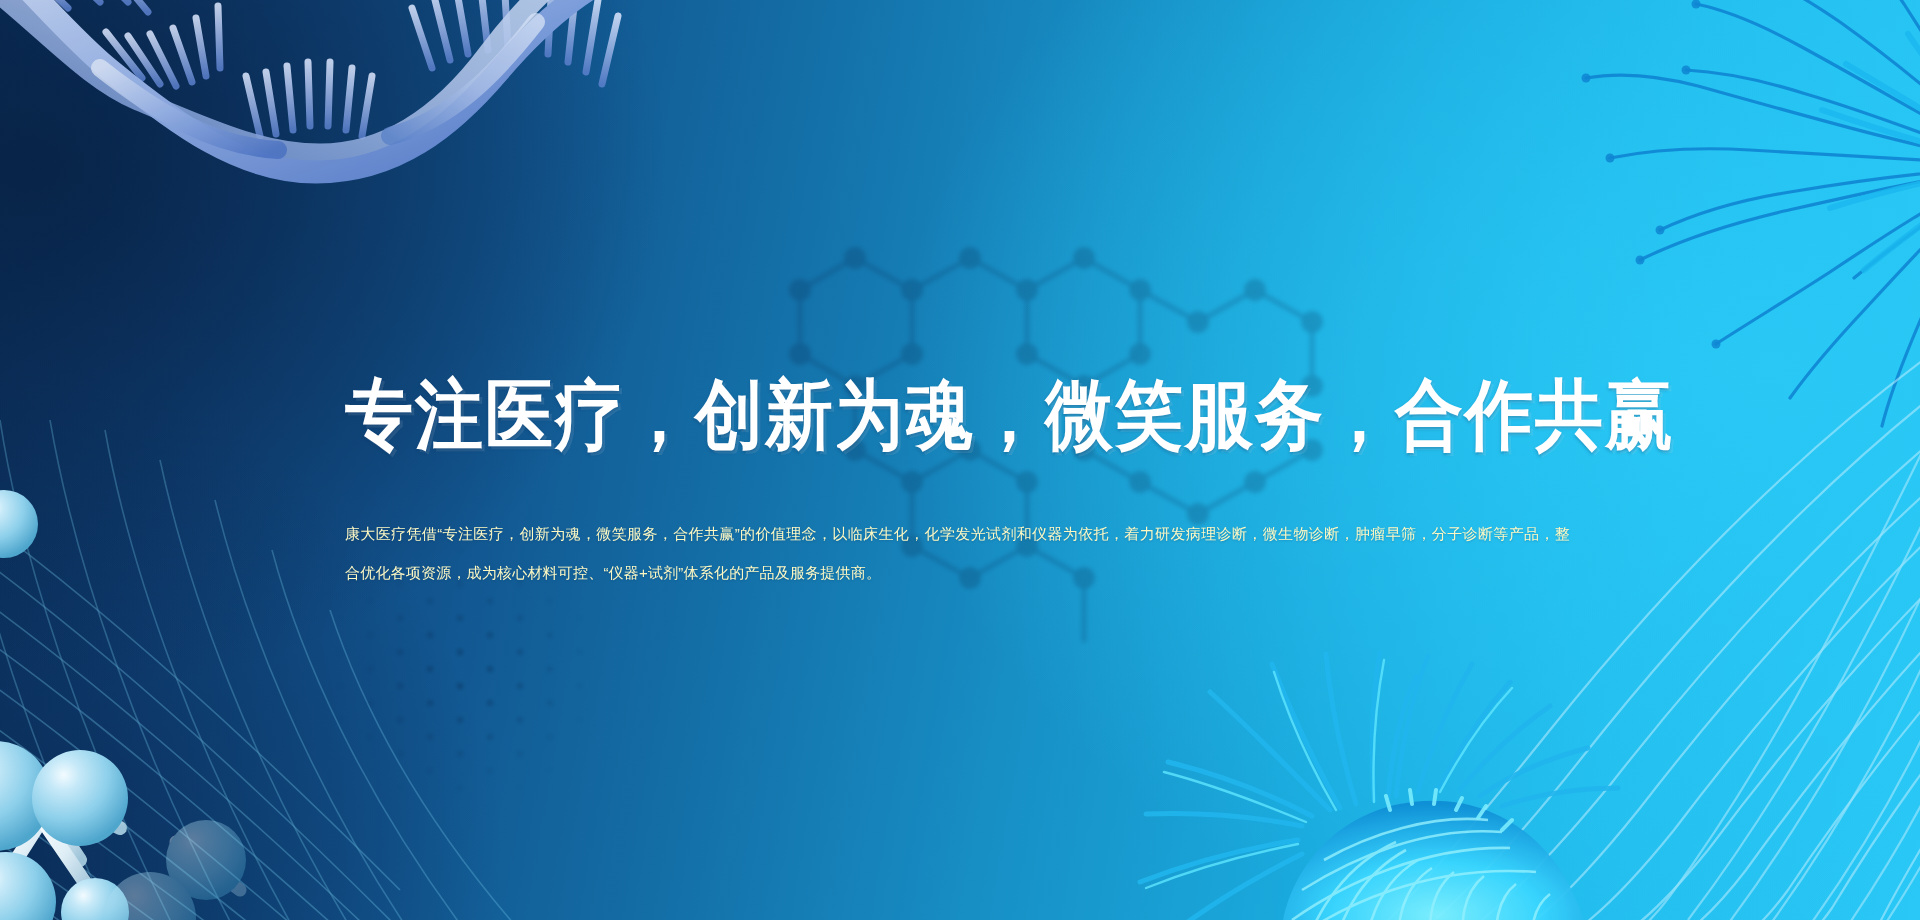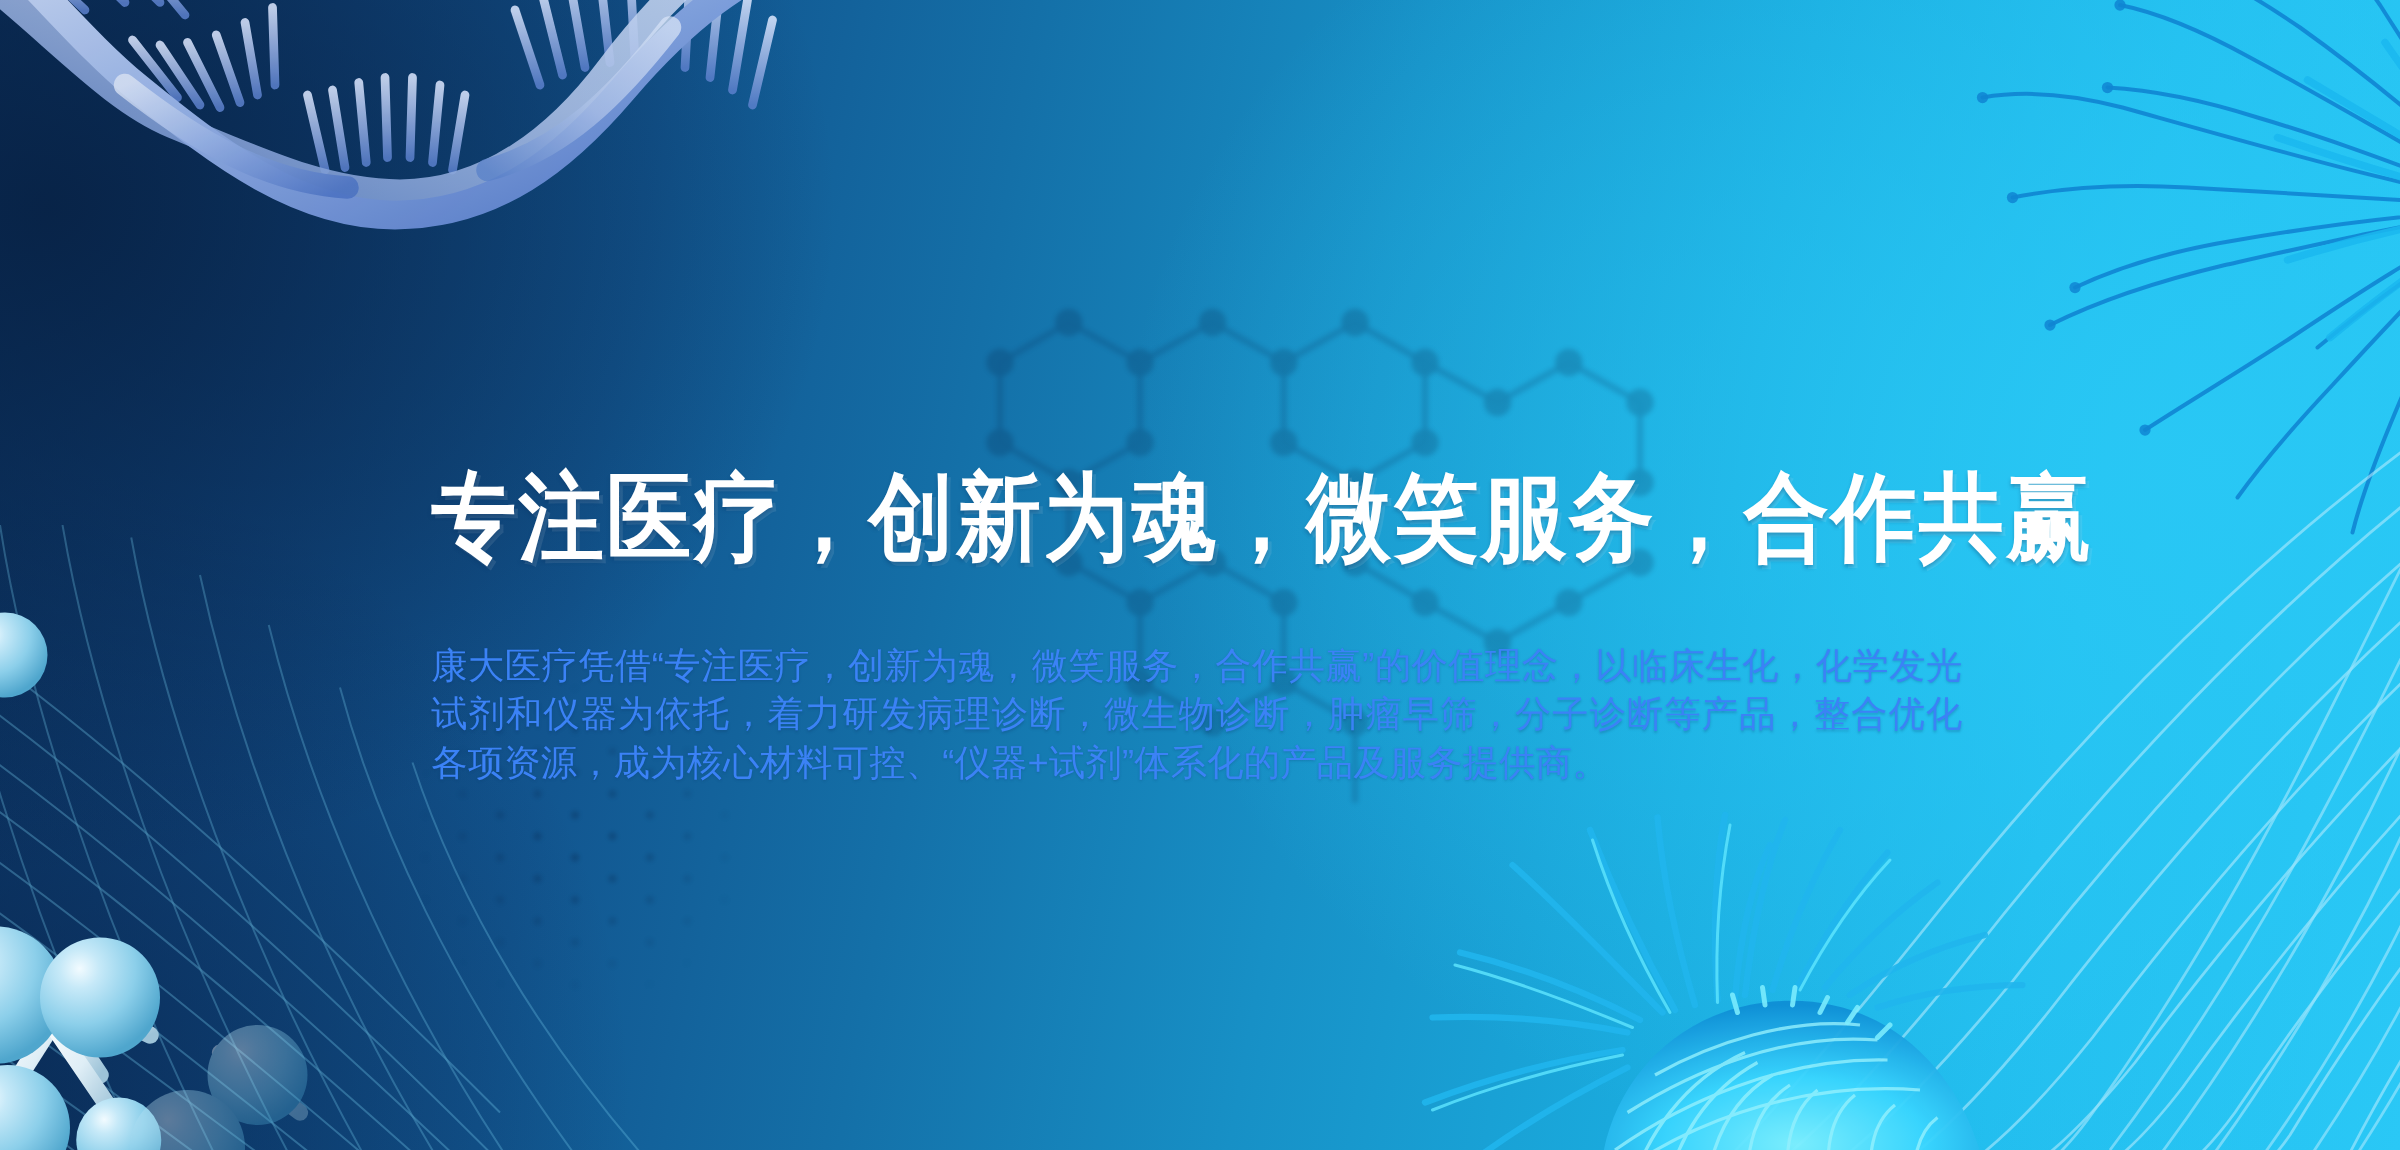--- a/index.html
+++ b/index.html
@@ -156,22 +156,22 @@
       0 2px 3px rgba(10,50,95,0.30),
       3px 3px 0 rgba(255,255,255,0.10);
     font-stretch: condensed;
     transform: scaleY(1.12);
     transform-origin: left top;
   }
 
   .body-copy {
     margin: 0;
     padding-top: 62px;
-    color: #3b82f6;
-    font-size: 29px;
+    color: #fef9c3;
+    font-size: 15px;
     line-height: 39px;
     text-align: justify;
     text-justify: inter-ideograph;
     letter-spacing: 0.2px;
     text-shadow: 0 1px 2px rgba(12,52,98,0.25);
   }
 </style>
 </head>
 <body>
 

